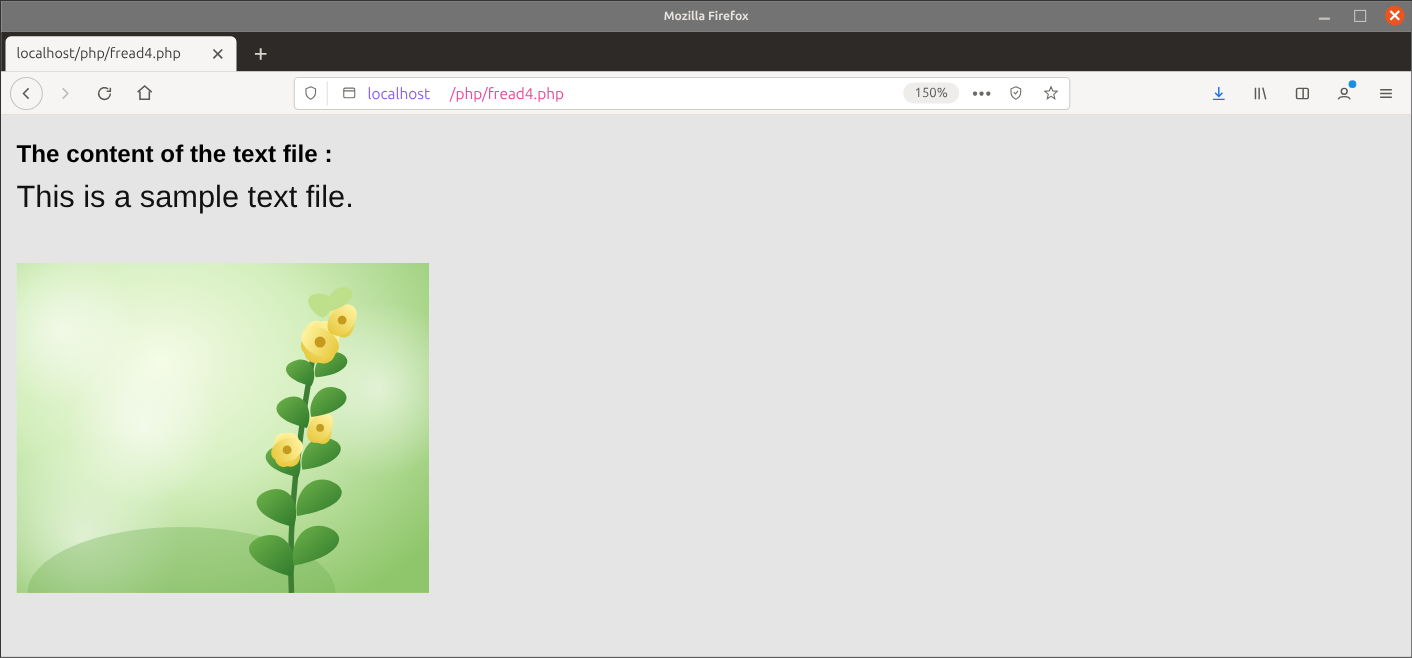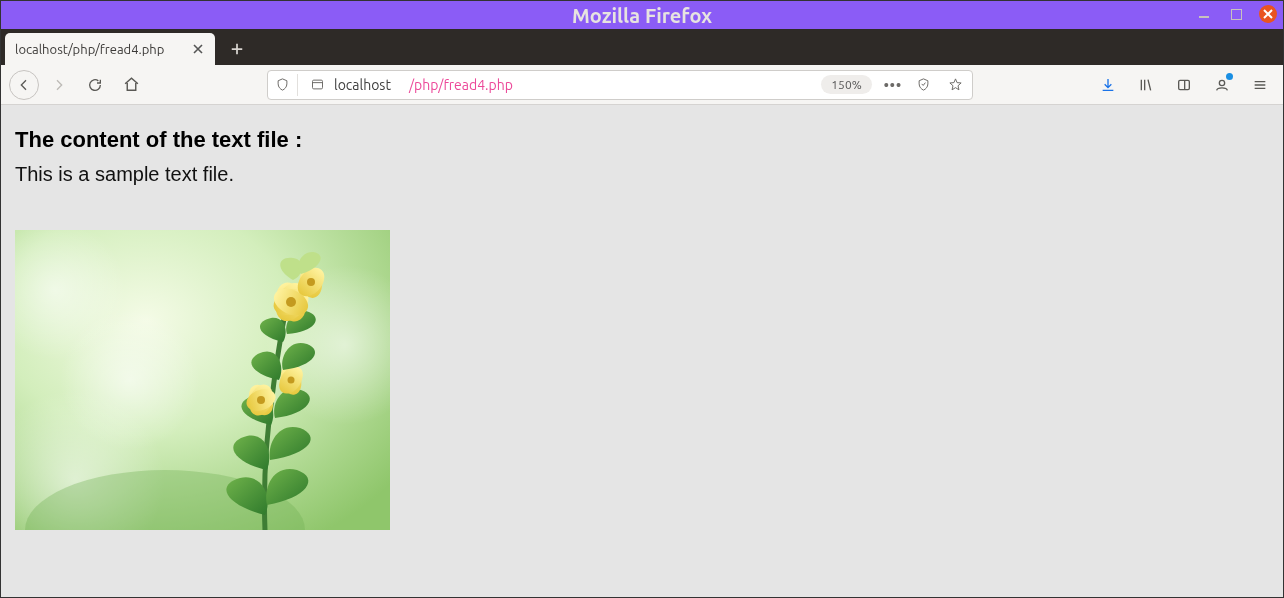--- a/index.html
+++ b/index.html
@@ -2,28 +2,28 @@
 <html><head>
   <meta charset="utf-8">
   <style>
     * { box-sizing: border-box; margin: 0; padding: 0; }
     html, body { width: 1284px; height: 598px; overflow: hidden; font-family: Ubuntu, "Segoe UI", Arial, sans-serif; }
     body { background: #fff; display: flex; flex-direction: column; border: 1px solid #333; }
 
     
     .titlebar {
       height: 28px;
-      background: #8b5cf6;
+      background: #737373;
       color: #e7e3e0;
       display: flex;
       align-items: center;
       justify-content: center;
       position: relative;
       font-weight: 700;
-      font-size: 20px;
+      font-size: 11px;
     }
     .win-controls {
       position: absolute;
       right: 6px;
       top: 4px;
       display: flex;
       gap: 14px;
       align-items: center;
     }
     .win-btn {
@@ -102,21 +102,21 @@
       color: #3b3a38;
     }
     .urlbar .chip {
       width: 26px; height: 22px;
       display:flex;align-items:center;justify-content:center;
       color:#6f6d6a;
     }
     .urlbar .chip svg { width:15px;height:15px; stroke:currentColor; stroke-width:1.6; fill:none; }
     .urlbar .chip.sep { border-right: 1px solid #e2e0dd; padding-right:4px; margin-right:2px; }
     .urlbar .url-text { flex: 1; white-space: nowrap; }
-    .urlbar .url-host { color:#404040; }
+    .urlbar .url-host { color:#8b5cf6; }
     .urlbar .url-path { color:#ec4899;margin-left:18px; }
     .zoom-badge {
       background:#efedeb;
       border-radius: 10px;
       font-size: 12px;
       color:#555;
       padding: 3px 10px;
       margin-right: 6px;
     }
     .urlbar .trail { display:flex; align-items:center; gap:6px; }
@@ -137,21 +137,21 @@
     }
     .viewport h3 {
       font-family: Arial, Helvetica, sans-serif;
       font-weight: 700;
       font-size: 22px;
       color: #000;
       margin: 8px 0 10px 0;
     }
     .viewport p {
       font-family: Arial, Helvetica, sans-serif;
-      font-size: 20px;
+      font-size: 28px;
       color: #111;
       margin-bottom: 44px;
     }
 
     
     .binary-img {
       width: 375px; height: 300px;
       display:block;
     }
   </style>

